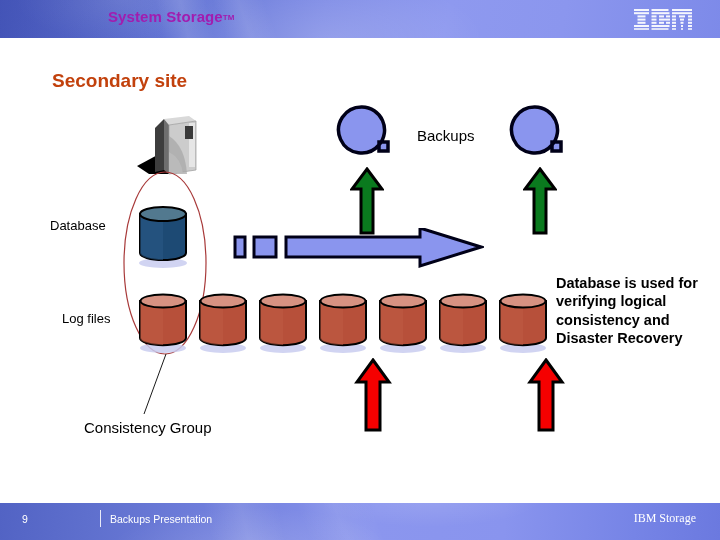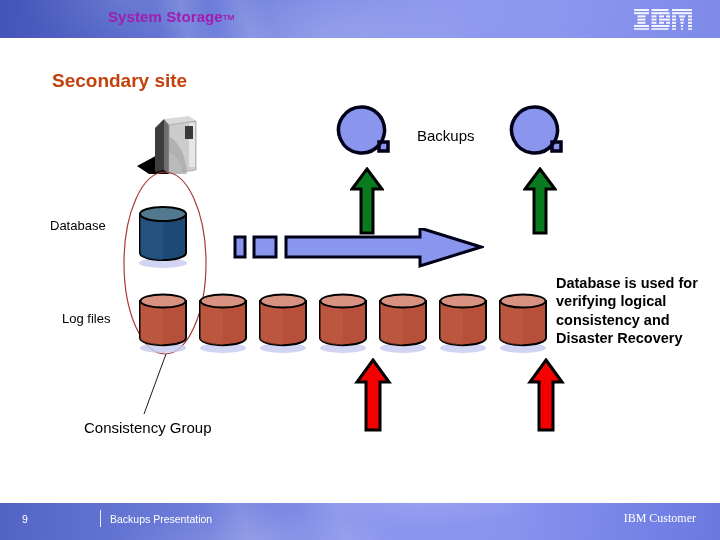--- a/index.html
+++ b/index.html
@@ -304,15 +304,15 @@
     <polygon points="54,9 188,9 188,0 249,19 188,38 188,29 54,29" fill="#8a95ee" stroke="#000018" stroke-width="3" stroke-linejoin="miter"></polygon>
   </svg>
 
   <div class="callout" style="left:556px; top:274px; width:168px;">Database is used for verifying logical consistency and Disaster Recovery</div>
 
   <div class="footer-band"></div>
   <div class="footer-swoosh"></div>
   <div class="footer-text" style="left:22px; top:513px;">9</div>
   <div class="footer-divider"></div>
   <div class="footer-text" style="left:110px; top:513px;">Backups Presentation</div>
-  <div class="footer-text footer-serif" style="right:24px; top:511px;">IBM Customer</div>
+  <div class="footer-text footer-serif" style="right:24px; top:511px;">IBM Storage</div>
 
 </div>
 
 </body></html>

